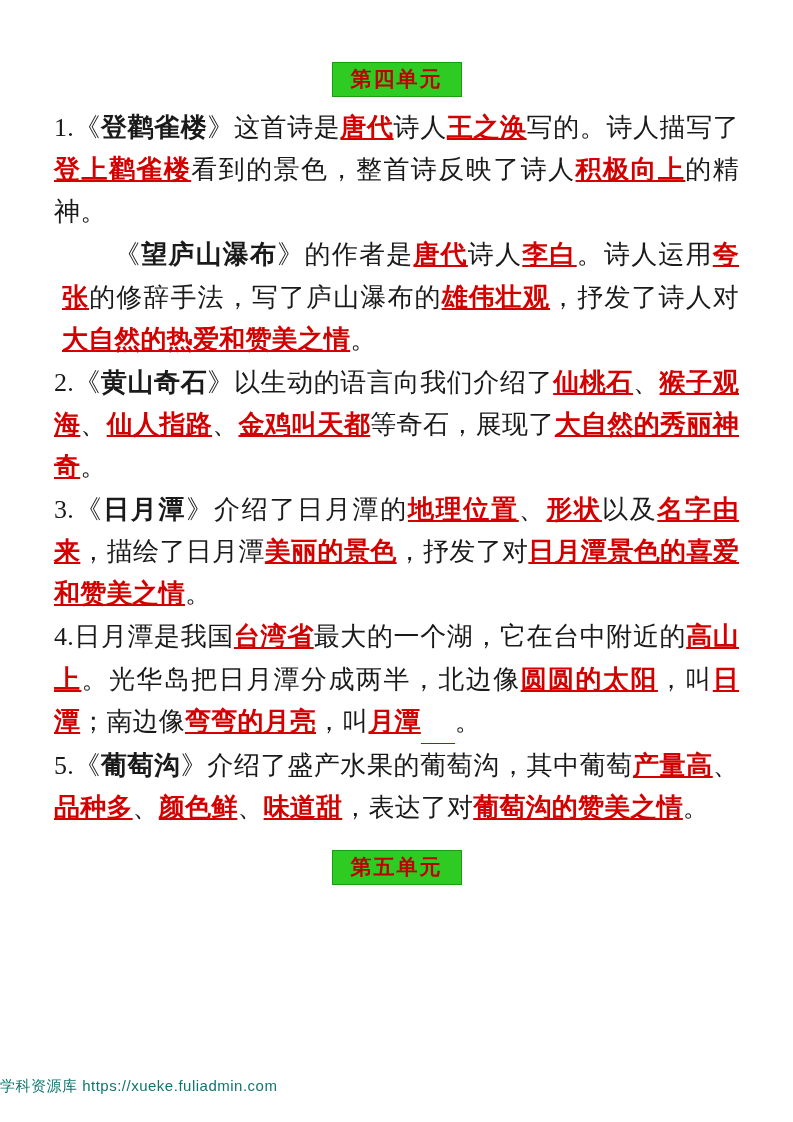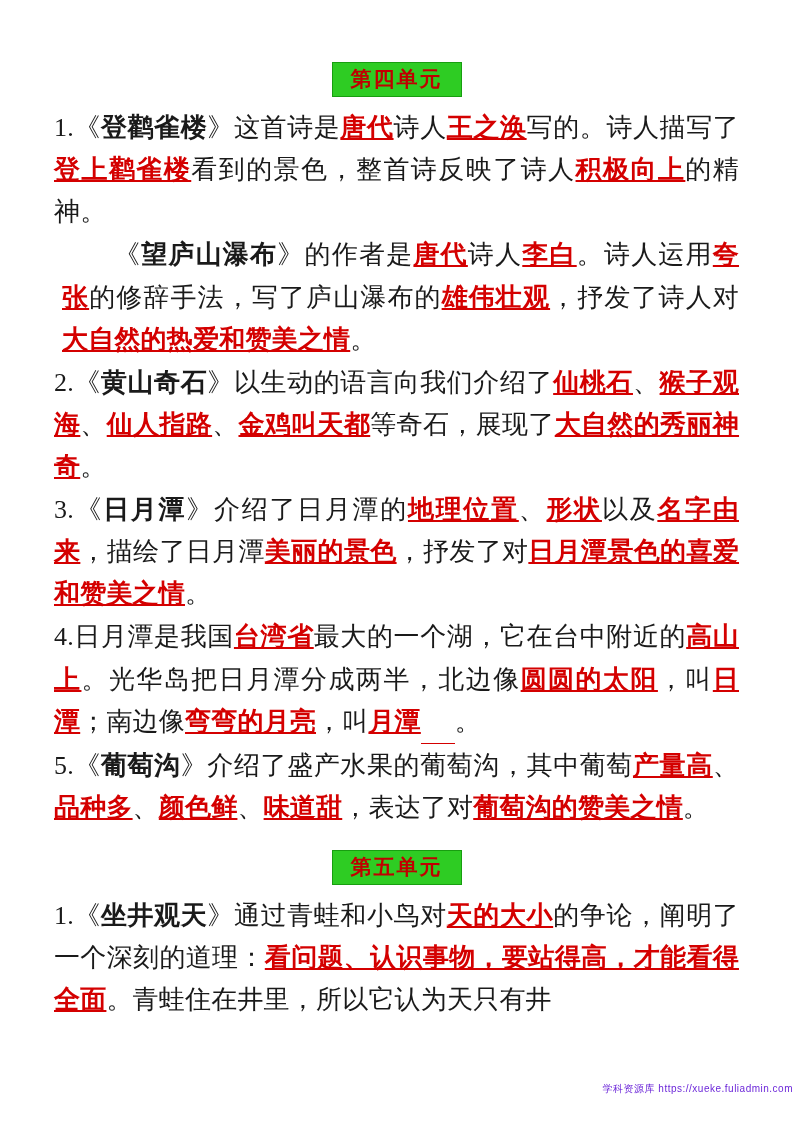--- a/index.html
+++ b/index.html
@@ -66,23 +66,23 @@
   .blank {
     display: inline-block;
     min-width: 34px;
     border-bottom: 1.5px solid #d40000;
   }
   .footer {
     position: absolute;
     left: 0;
     right: 0;
     bottom: 26px;
-    text-align: right;
-    font-size: 10px;
-    color: #6d28d9;
+    text-align: left;
+    font-size: 15px;
+    color: #0f766e;
     font-family: "Liberation Sans", sans-serif;
     letter-spacing: 0.5px;
   }
   .spacer {
     height: 14px;
   }
 </style>
 </head>
 <body>
 
@@ -98,16 +98,15 @@
   <p class="para" id="u4-p4"><span class="blk">3.《</span><span class="blk-b">日月潭</span><span class="blk">》介绍了日月潭的</span><span class="red">地理位置</span><span class="blk">、</span><span class="red">形状</span><span class="blk">以及</span><span class="red">名字由来</span><span class="blk">，描绘了日月潭</span><span class="red">美丽的景色</span><span class="blk">，抒发了对</span><span class="red">日月潭景色的喜爱和赞美之情</span><span class="blk">。</span></p>
   <p class="para" id="u4-p5"><span class="blk">4.日月潭是我国</span><span class="red">台湾省</span><span class="blk">最大的一个湖，它在台中附近的</span><span class="red">高山上</span><span class="blk">。光华岛把日月潭分成两半，北边像</span><span class="red">圆圆的太阳</span><span class="blk">，叫</span><span class="red">日潭</span><span class="blk">；南边像</span><span class="red">弯弯的月亮</span><span class="blk">，叫</span><span class="red">月潭</span><span class="blank">　</span><span class="blk">。</span></p>
   <p class="para" id="u4-p6"><span class="blk">5.《</span><span class="blk-b">葡萄沟</span><span class="blk">》介绍了盛产水果的葡萄沟，其中葡萄</span><span class="red">产量高</span><span class="blk">、</span><span class="red">品种多</span><span class="blk">、</span><span class="red">颜色鲜</span><span class="blk">、</span><span class="red">味道甜</span><span class="blk">，表达了对</span><span class="red">葡萄沟的赞美之情</span><span class="blk">。</span></p>
 
   <div class="spacer"></div>
 
   <div class="section-header">
     <div class="section-title">第五单元</div>
   </div>
 
-  <p class="para" id="u5-p1"><span class="blk">1.《</span><span class="blk-b">坐井观天</span><span class="blk">》通过青蛙和小鸟对</span><span class="red">天的大小</span><span class="blk">的争论，阐明了一个深刻的道理：</span><span class="red">看问题、认识事物，要站得高，才能看得全面</span><span class="blk">。青蛙住在井里，所以它认为天只有井</span></p>
 
   <div class="footer">学科资源库 https://xueke.fuliadmin.com</div>
 </div>
 
 </body></html>

